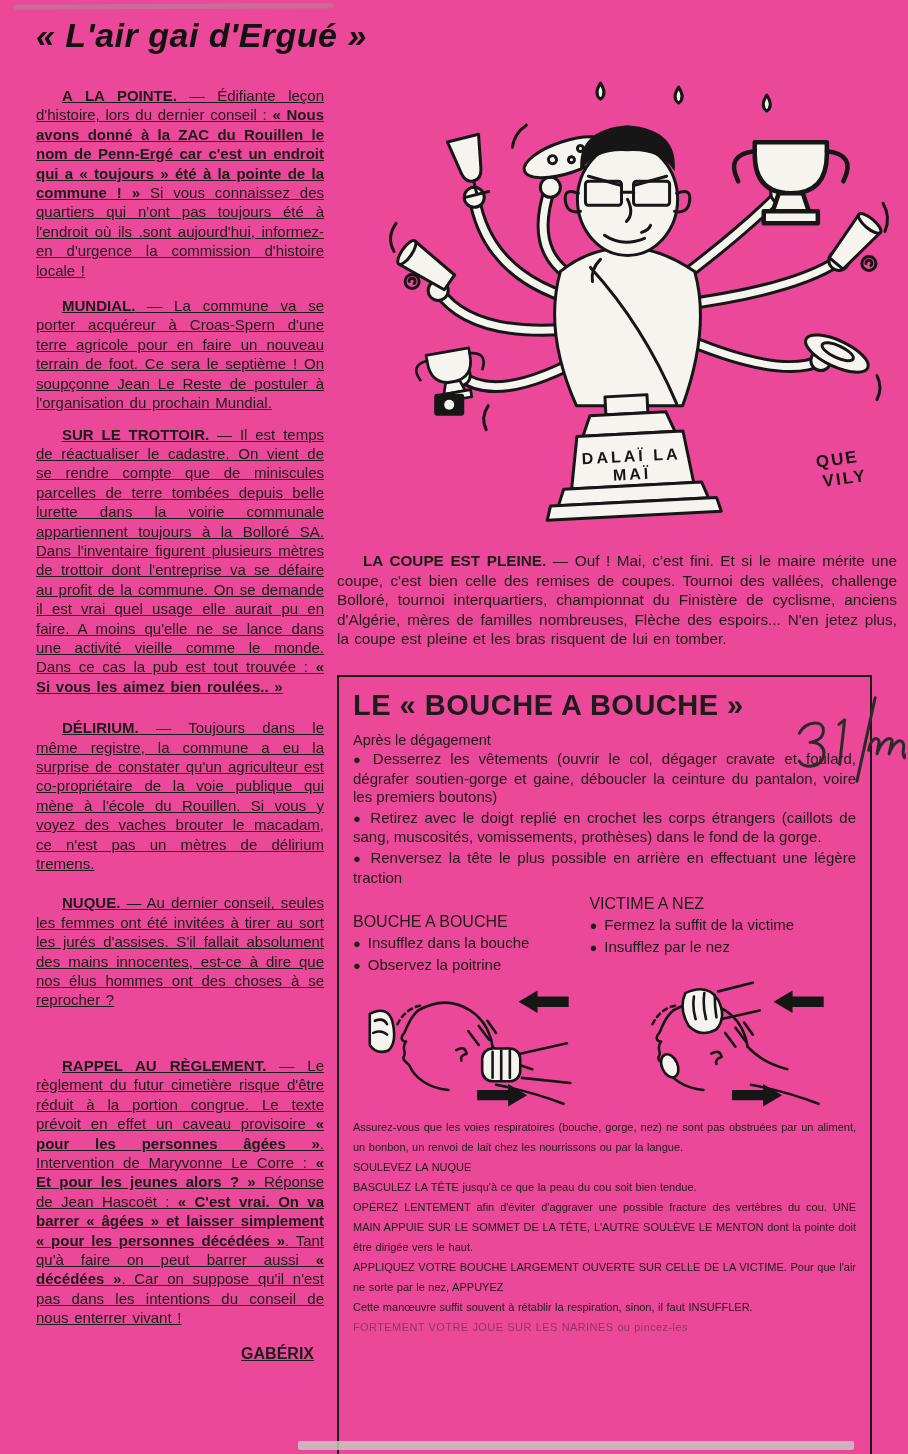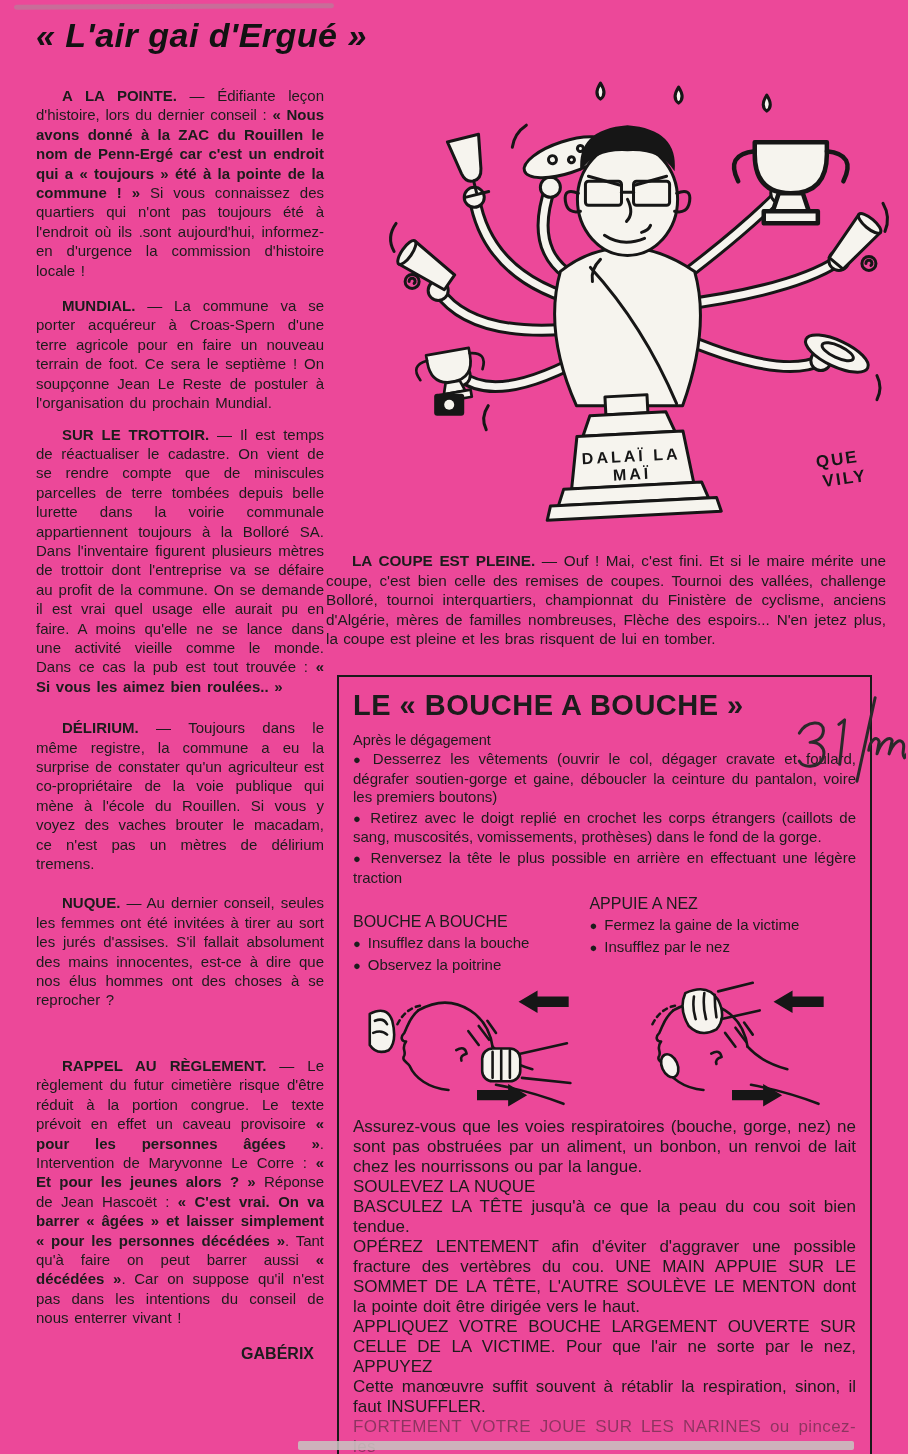--- a/index.html
+++ b/index.html
@@ -10,61 +10,61 @@
   .smudge-top{position:absolute;left:14px;top:4px;width:320px;height:5px;
               background:#9e9c98;opacity:.45;border-radius:3px;transform:rotate(-.3deg);}
   .scanbar{position:absolute;left:298px;top:1441px;width:556px;height:9px;
            background:#c8c6c1;opacity:.85;border-radius:2px;}
 
   .title{position:absolute;left:36px;top:16px;margin:0;font-size:34px;font-weight:bold;
          font-style:italic;letter-spacing:.5px;color:#121212;}
 
   
   .leftcol{position:absolute;left:36px;top:86px;width:288px;font-size:15px;
-           line-height:19.4px;text-align:justify;word-spacing:1.5px;}
+           line-height:19.4px;text-align:justify;word-spacing:1.5px;text-decoration:underline;}
   .para{margin:0 0 16px;text-indent:26px;}
   .para b{font-weight:bold;}
   .p2{margin-bottom:12px;} .p3{margin-bottom:22px;} .p4{margin-bottom:20px;}
   .p5{margin-bottom:46px;}
   .byline{margin:4px 10px 0 0;text-align:right;font-weight:bold;font-size:16px;}
 
   
   .cartoon{position:absolute;left:338px;top:74px;width:566px;height:468px;}
   .cartoonsvg{width:100%;height:100%;}
   .ln{fill:none;stroke:#161616;stroke-width:3;stroke-linecap:round;stroke-linejoin:round;}
   .fillpaper{fill:#f6f4ee;stroke:#161616;stroke-width:3;stroke-linejoin:round;}
   .ao{stroke:#161616;stroke-width:13;fill:none;stroke-linecap:round;}
   .ai{stroke:#f6f4ee;stroke-width:7;fill:none;stroke-linecap:round;}
   .ped-text{font-family:"Liberation Sans",sans-serif;font-size:16px;font-weight:600;
             letter-spacing:3px;fill:#161616;text-anchor:middle;}
   .sig-text{font-family:"Liberation Sans",sans-serif;font-size:17px;font-weight:700;
             letter-spacing:2px;fill:#161616;}
 
   
-  .caption{position:absolute;left:326px;top:551px;width:560px;margin:0;font-size:15.3px;
+  .caption{position:absolute;left:337px;top:551px;width:560px;margin:0;font-size:15.3px;
            line-height:19.6px;text-align:justify;word-spacing:1px;text-indent:26px;}
   .caption b{font-weight:bold;}
 
   
   .firstaid-box{position:absolute;left:337px;top:675px;width:535px;height:934px;
                 border:2.5px solid #1a1a1a;border-bottom:none;padding:0 14px;}
   .fa-title{margin:12px 0 0;font-size:29px;font-weight:bold;letter-spacing:.5px;}
   .fa-sub{margin:8px 0 0;font-size:18.5px;line-height:22px;}
   .fa-after{margin:10px 0 0;font-size:14.5px;font-weight:normal;}
   .fa-bullet{margin:2px 0 0;font-size:15px;line-height:18.6px;text-align:justify;}
   .blt{font-size:13px;margin-right:7px;}
   .fa-cols{display:flex;margin-top:8px;}
   .colA{width:47%;padding-top:18px;padding-right:14px;}
   .colB{width:53%;}
   .colhead{margin:0;font-size:16px;}
   .colbullet{margin:2px 0 0;font-size:15px;line-height:19px;text-align:justify;}
   .fa-illos{display:flex;justify-content:space-between;margin-top:6px;}
   .illo{width:248px;height:128px;}
   .fa-body{margin-top:8px;}
-  .fa-body p{margin:0;font-size:17px;line-height:20px;text-align:justify;word-spacing:.5px;}
+  .fa-body p{margin:0;font-size:11px;line-height:20px;text-align:justify;word-spacing:.5px;}
   .faded{opacity:.45;letter-spacing:.4px;}
 
   .annotation{position:absolute;left:782px;top:692px;width:124px;height:96px;z-index:3;}
   .hw{fill:none;stroke:#2a2a2a;stroke-width:3;stroke-linecap:round;stroke-linejoin:round;}
 </style>
 </head>
 <body>
 
 <div class="page" data-name="newspaper-page">
 
@@ -221,22 +221,22 @@
     <p class="fa-bullet" data-name="first-aid-step"><span class="blt" data-name="bullet-icon">●</span><span data-name="step-text">Retirez avec le doigt replié en crochet les corps étrangers (caillots de sang, muscosités, vomissements, prothèses) dans le fond de la gorge.</span></p>
     <p class="fa-bullet" data-name="first-aid-step"><span class="blt" data-name="bullet-icon">●</span><span data-name="step-text">Renversez la tête le plus possible en arrière en effectuant une légère traction</span></p>
 
     <div class="fa-cols" data-name="method-columns">
       <div class="colA" data-name="mouth-to-mouth-column">
         <p class="colhead" data-name="mouth-to-mouth-heading">BOUCHE A BOUCHE</p>
         <p class="colbullet" data-name="method-step"><span class="blt" data-name="bullet-icon">●</span><span data-name="step-text">Insufflez dans la bouche</span></p>
         <p class="colbullet" data-name="method-step"><span class="blt" data-name="bullet-icon">●</span><span data-name="step-text">Observez la poitrine</span></p>
       </div>
       <div class="colB" data-name="mouth-to-nose-column">
-        <p class="colhead" data-name="mouth-to-nose-heading">APPUIE A NEZ</p>
-        <p class="colbullet" data-name="method-step"><span class="blt" data-name="bullet-icon">●</span><span data-name="step-text">Fermez la gaine de la victime</span></p>
+        <p class="colhead" data-name="mouth-to-nose-heading">VICTIME A NEZ</p>
+        <p class="colbullet" data-name="method-step"><span class="blt" data-name="bullet-icon">●</span><span data-name="step-text">Fermez la suffit de la victime</span></p>
         <p class="colbullet" data-name="method-step"><span class="blt" data-name="bullet-icon">●</span><span data-name="step-text">Insufflez par le nez</span></p>
       </div>
     </div>
 
     <div class="fa-illos" data-name="resuscitation-illustrations">
       <svg class="illo" viewBox="0 0 256 148" data-name="head-tilt-illustration-1">
         <g class="ln" stroke-width="2.5">
           <path d="M60,34 C50,42 48,52 44,60 C38,66 42,70 46,70 C40,78 46,80 44,86 C40,92 48,94 50,98 C56,112 72,124 95,126"></path>
           <path d="M60,34 Q92,16 120,34 Q142,48 146,76"></path>
           <path d="M146,76 Q162,94 192,102"></path>

